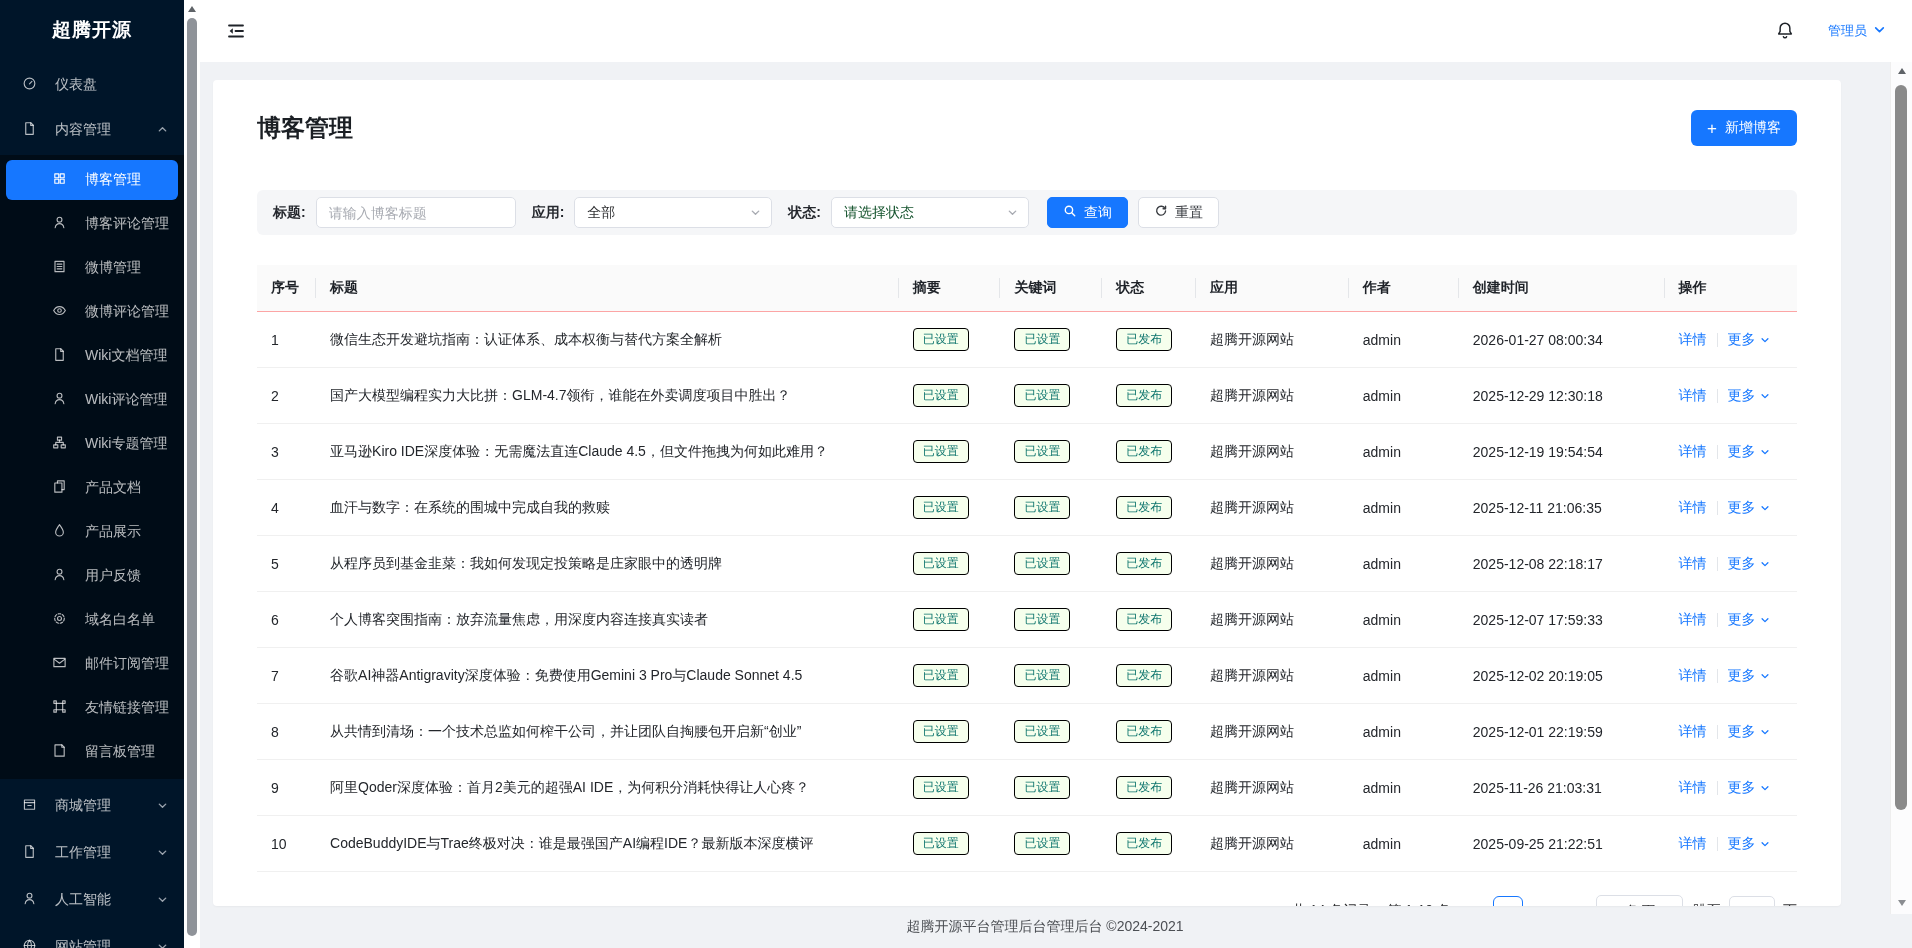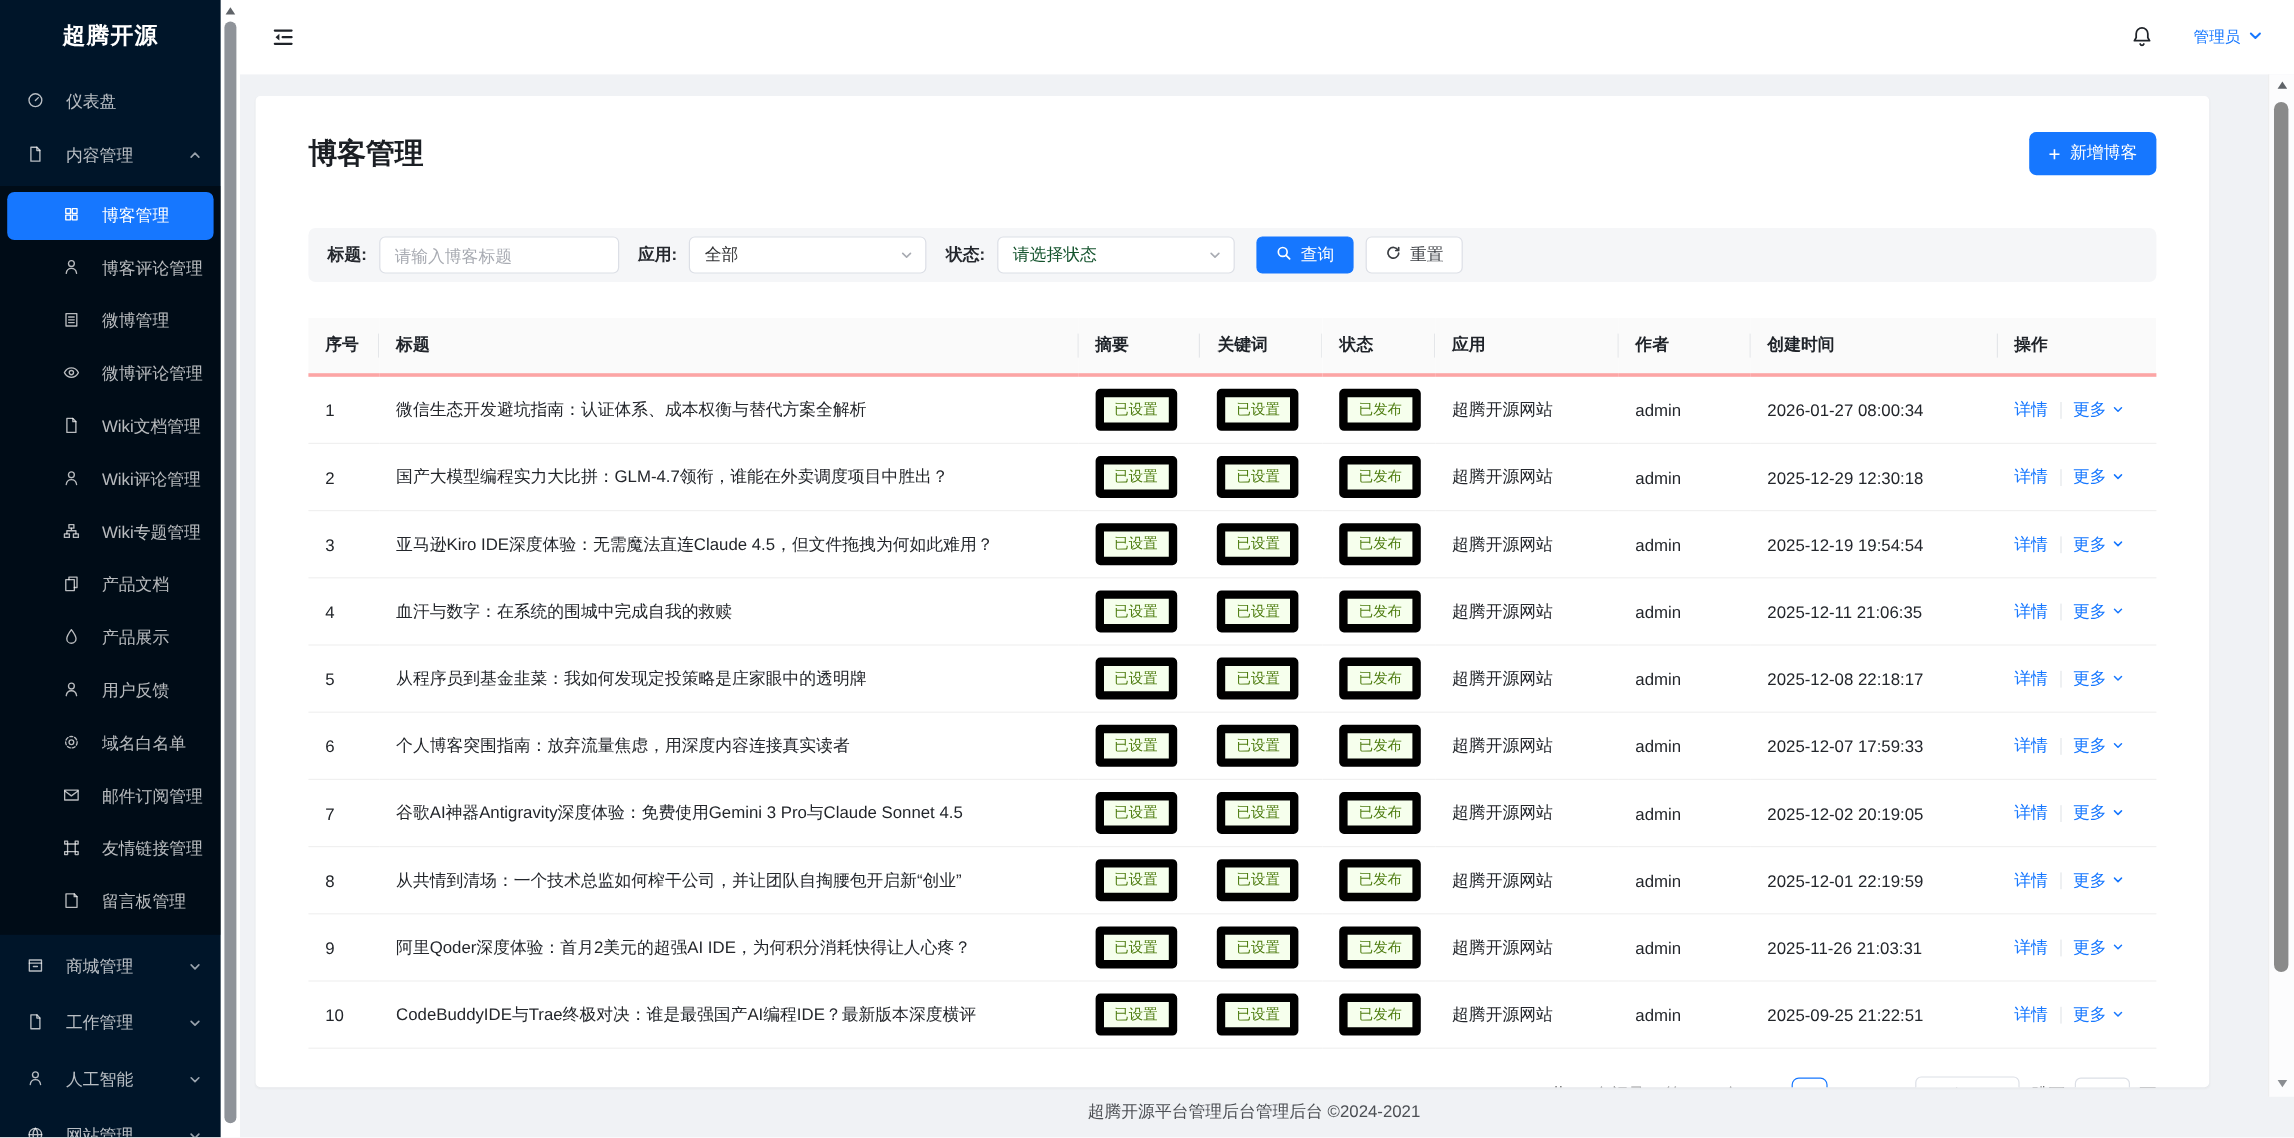--- a/index.html
+++ b/index.html
@@ -61,26 +61,26 @@
   .btn{height:31px;border-radius:5px;font-size:14px;display:flex;align-items:center;gap:7px;padding:0 15px;cursor:pointer;box-sizing:border-box}
   .btn-primary{background:#1677ff;border:1px solid #1677ff;color:#fff;margin-left:8px}
   .btn-plain{background:#fff;border:1px solid #dcdfe6;color:#3a3d42;font-weight:normal}
   .bic{width:14px;height:14px;fill:none;stroke:currentColor;stroke-width:1.6;stroke-linecap:round;stroke-linejoin:round}
 
   
   table{width:100%;border-collapse:collapse;table-layout:fixed;margin-top:30px;font-size:14px}
   th{height:46px;background:#fafafa;text-align:left;padding:0 14px;color:#1f2329;font-weight:bold;position:relative;white-space:nowrap;overflow:hidden}
   th:not(:last-child)::after{content:"";position:absolute;right:0;top:13px;width:1px;height:20px;background:#e4e6e9}
   td{height:55px;padding:0 14px;border-bottom:1px solid #f0f0f0;color:#23262b;white-space:nowrap;overflow:hidden}
-  tr.hdr th{border-bottom:3px solid #fca5a5}
-  .badge{display:inline-block;font-size:12px;color:#4d7c0f;background:#f6ffed;border:7px solid #000000;border-radius:4px;padding:3px 9px;line-height:1.2}
+  tr.hdr th{border-bottom:1px solid #fca5a5}
+  .badge{display:inline-block;font-size:12px;color:#0f766e;background:#f6ffed;border:1px solid #000000;border-radius:4px;padding:3px 9px;line-height:1.2}
   .lnk{color:#1677ff;cursor:pointer;text-decoration:none}
   .ops{display:flex;align-items:center;gap:10px;height:55px}
   .op-div{width:1px;height:14px;background:#e3e6ea}
-  .more{display:flex;align-items:flex-start;gap:4px}
+  .more{display:flex;align-items:center;gap:4px}
 
   
   .pager{margin-top:23px;display:flex;align-items:center;justify-content:flex-end;gap:10px;font-size:14px;color:#303133}
   .pg-txt{color:#303133}
   .pg-range{margin-left:6px;margin-right:8px}
   .pg-arrow{font-size:17px;color:#303133;padding:0 4px;cursor:pointer}
   .pg-arrow.disabled{color:#c0c4cc}
   .pg-num{min-width:30px;height:30px;display:flex;align-items:center;justify-content:center;border-radius:6px;cursor:pointer}
   .pg-num.active{border:1px solid #1677ff;color:#1677ff;background:#fff;box-sizing:border-box}
   .pg-size{height:30px;border:1px solid #dcdfe6;border-radius:5px;display:flex;align-items:center;gap:8px;padding:0 8px 0 10px;font-size:13px;color:#303133;background:#fff;cursor:pointer}

